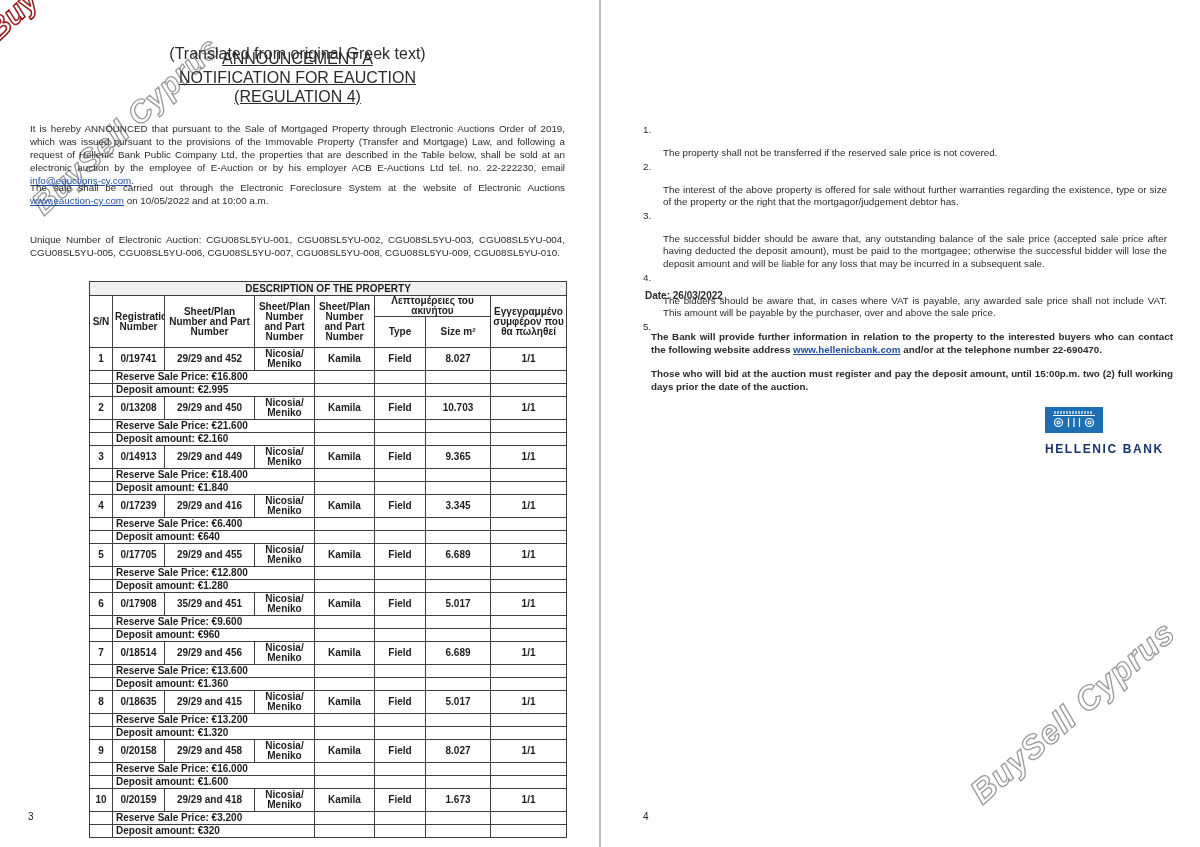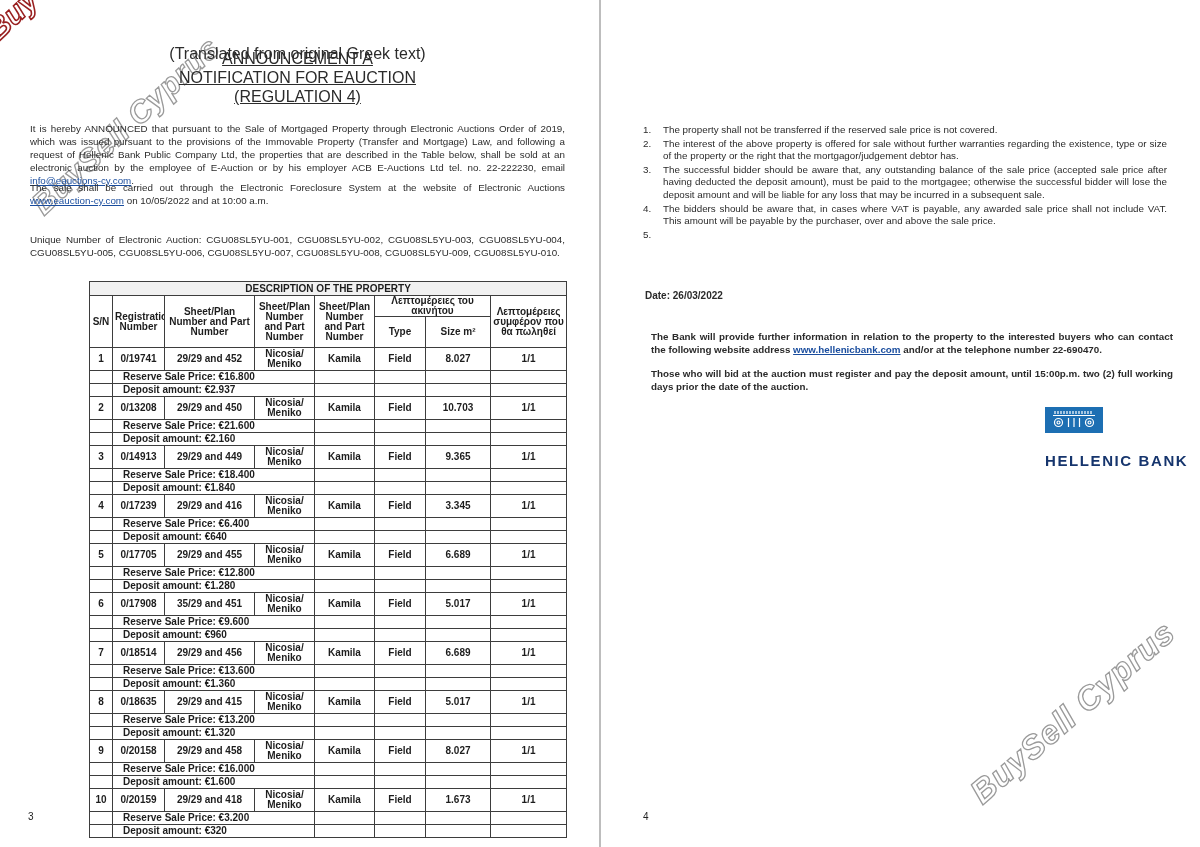--- a/index.html
+++ b/index.html
@@ -39,35 +39,35 @@
     font-size:10px; font-weight:700; color:#1d1d1d;margin-left:32px; }
   table.props td, table.props th {
     border:1px solid var(--border-dark); padding:0 2px; text-align:center;
     vertical-align:middle; overflow:hidden; line-height:10px; font-weight:700;
   }
   tr.t-title td { height:13px; background:#f1f1f1; }
   tr.t-head1 td { height:14px; }
   tr.t-head2 td { height:30px; }
   tr.row-main td { height:22px; }
   tr.row-sub td { height:12px; }
-  tr.row-sub td.subtext { text-align:left; padding-left:10px; }
+  tr.row-sub td.subtext { text-align:left; padding-left:3px; }
 
   
   .list { left:643px; top:124px; width:524px; font-size:9.8px; line-height:12.6px; }
   .list-item { display:flex; margin-bottom:1px; }
   .list-item .num { width:20px; flex:none; }
-  .list-item .txt { flex:1; text-align:justify; }
+  .list-item .txt { flex:1; text-align:justify;margin-top:23px; }
   .date-line { left:645px; top:290px; font-size:10px; font-weight:700; }
   .rp-para { left:645px; width:522px; font-size:9.8px; line-height:13px;
     font-weight:700; text-align:justify;margin-left:6px; }
   .rp1 { top:330px; } .rp2 { top:367px; }
 
   
   .logo { left:1045px; top:407px; width:122px; }
-  .logo-name { margin-top:15px; font-size:15px; font-weight:700; letter-spacing:1.6px;
+  .logo-name { margin-top:5px; font-size:12px; font-weight:700; letter-spacing:1.6px;
     color:var(--logo-navy); white-space:nowrap; }
 
   .pageno { font-size:10px; color:#222; }
   .pn3 { left:28px; top:811px; } .pn4 { left:643px; top:811px; }
 </style>
 </head>
 <body>
 
 <div class="canvas">
 
@@ -105,21 +105,21 @@
           <tr class="t-title">
             <td colspan="8">DESCRIPTION OF THE PROPERTY</td>
           </tr>
           <tr class="t-head1">
             <td rowspan="2">S/N</td>
             <td rowspan="2">Registration Number</td>
             <td rowspan="2">Sheet/Plan Number and Part Number</td>
             <td rowspan="2">Sheet/Plan Number and Part Number</td>
             <td rowspan="2">Sheet/Plan Number and Part Number</td>
             <td colspan="2">Λεπτομέρειες του ακινήτου</td>
-            <td rowspan="2">Λεπτομέρειες συμφέρον που θα πωληθεί</td>
+            <td rowspan="2">Εγγεγραμμένο συμφέρον που θα πωληθεί</td>
           </tr>
           <tr class="t-head2">
             <td>Type</td>
             <td>Size m²</td>
           </tr>
         </tbody>
         <tbody>
             <tr class="row-main">
               <td>1</td>
               <td>0/19741</td>
@@ -133,21 +133,21 @@
             <tr class="row-sub">
               <td></td>
               <td colspan="3" class="subtext">Reserve Sale Price: €16.800</td>
               <td></td>
               <td></td>
               <td></td>
               <td></td>
             </tr>
             <tr class="row-sub">
               <td></td>
-              <td colspan="3" class="subtext">Deposit amount: €2.937</td>
+              <td colspan="3" class="subtext">Deposit amount: €2.995</td>
               <td></td>
               <td></td>
               <td></td>
               <td></td>
             </tr>
             <tr class="row-main">
               <td>2</td>
               <td>0/13208</td>
               <td>29/29 and 450</td>
               <td>Nicosia/ Meniko</td>

